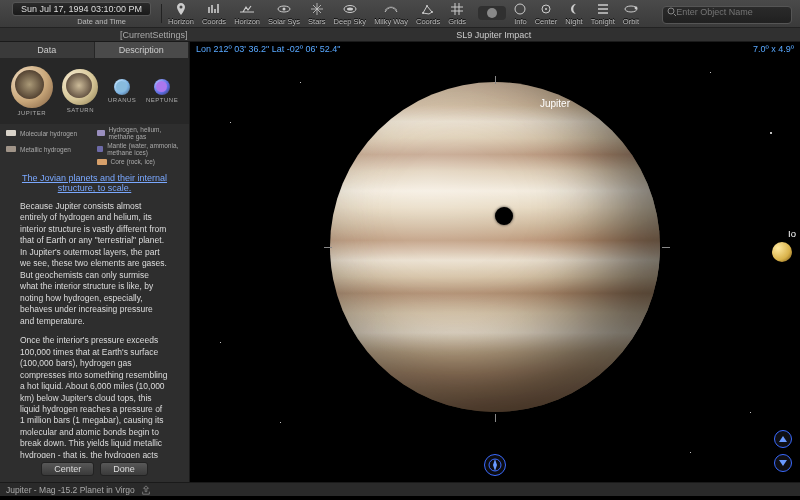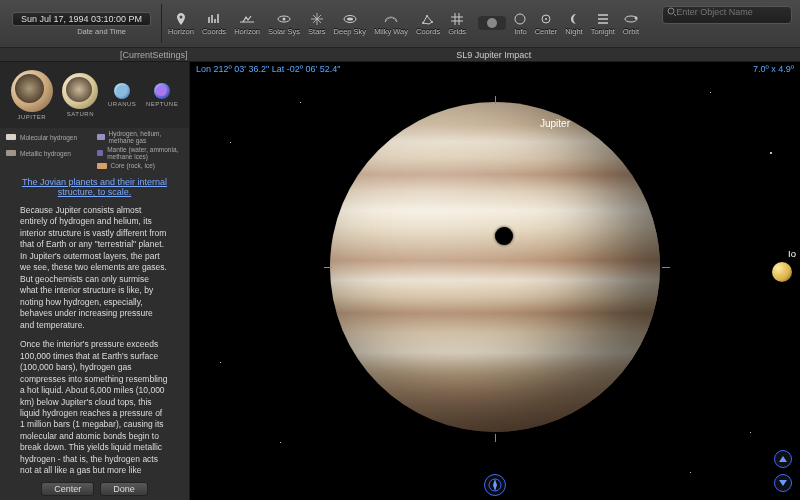--- a/index.html
+++ b/index.html
@@ -9,21 +9,21 @@
     font-family: -apple-system, "Helvetica Neue", Arial, sans-serif;
     font-size: 9px;
     color: #ccc;
     overflow: hidden;
     position: relative;
   }
 
   
   .toolbar {
     display: flex; align-items: stretch;
-    height: 48px;
+    height: 28px;
     background: linear-gradient(#4a4a4a,#3a3a3a);
     border-bottom: 1px solid #222;
     padding: 0 4px;
   }
   .tb-item {
     display: flex; flex-direction: column; align-items: center; justify-content: center;
     padding: 0 4px;
     color: #bbb;
     cursor: pointer;
     text-shadow: 0 -1px 0 #000;
@@ -363,20 +363,24 @@
 </div>
 
 <div class="settings-strip">
   <span class="cs">[CurrentSettings]</span>
   <span class="tab">SL9 Jupiter Impact</span>
 </div>
 
 <div class="main">
 
   <div class="sidebar">
+    <div class="sbtabs">
+      <div class="sbtab">Data</div>
+      <div class="sbtab active">Description</div>
+    </div>
 
     <div class="diagram">
       <div class="planet-cross">
         <div class="p-jup"></div>
           <div class="name">JUPITER</div>
       </div>
       <div class="planet-cross">
         <div class="p-sat"></div>
           <div class="name">SATURN</div>
       </div>

